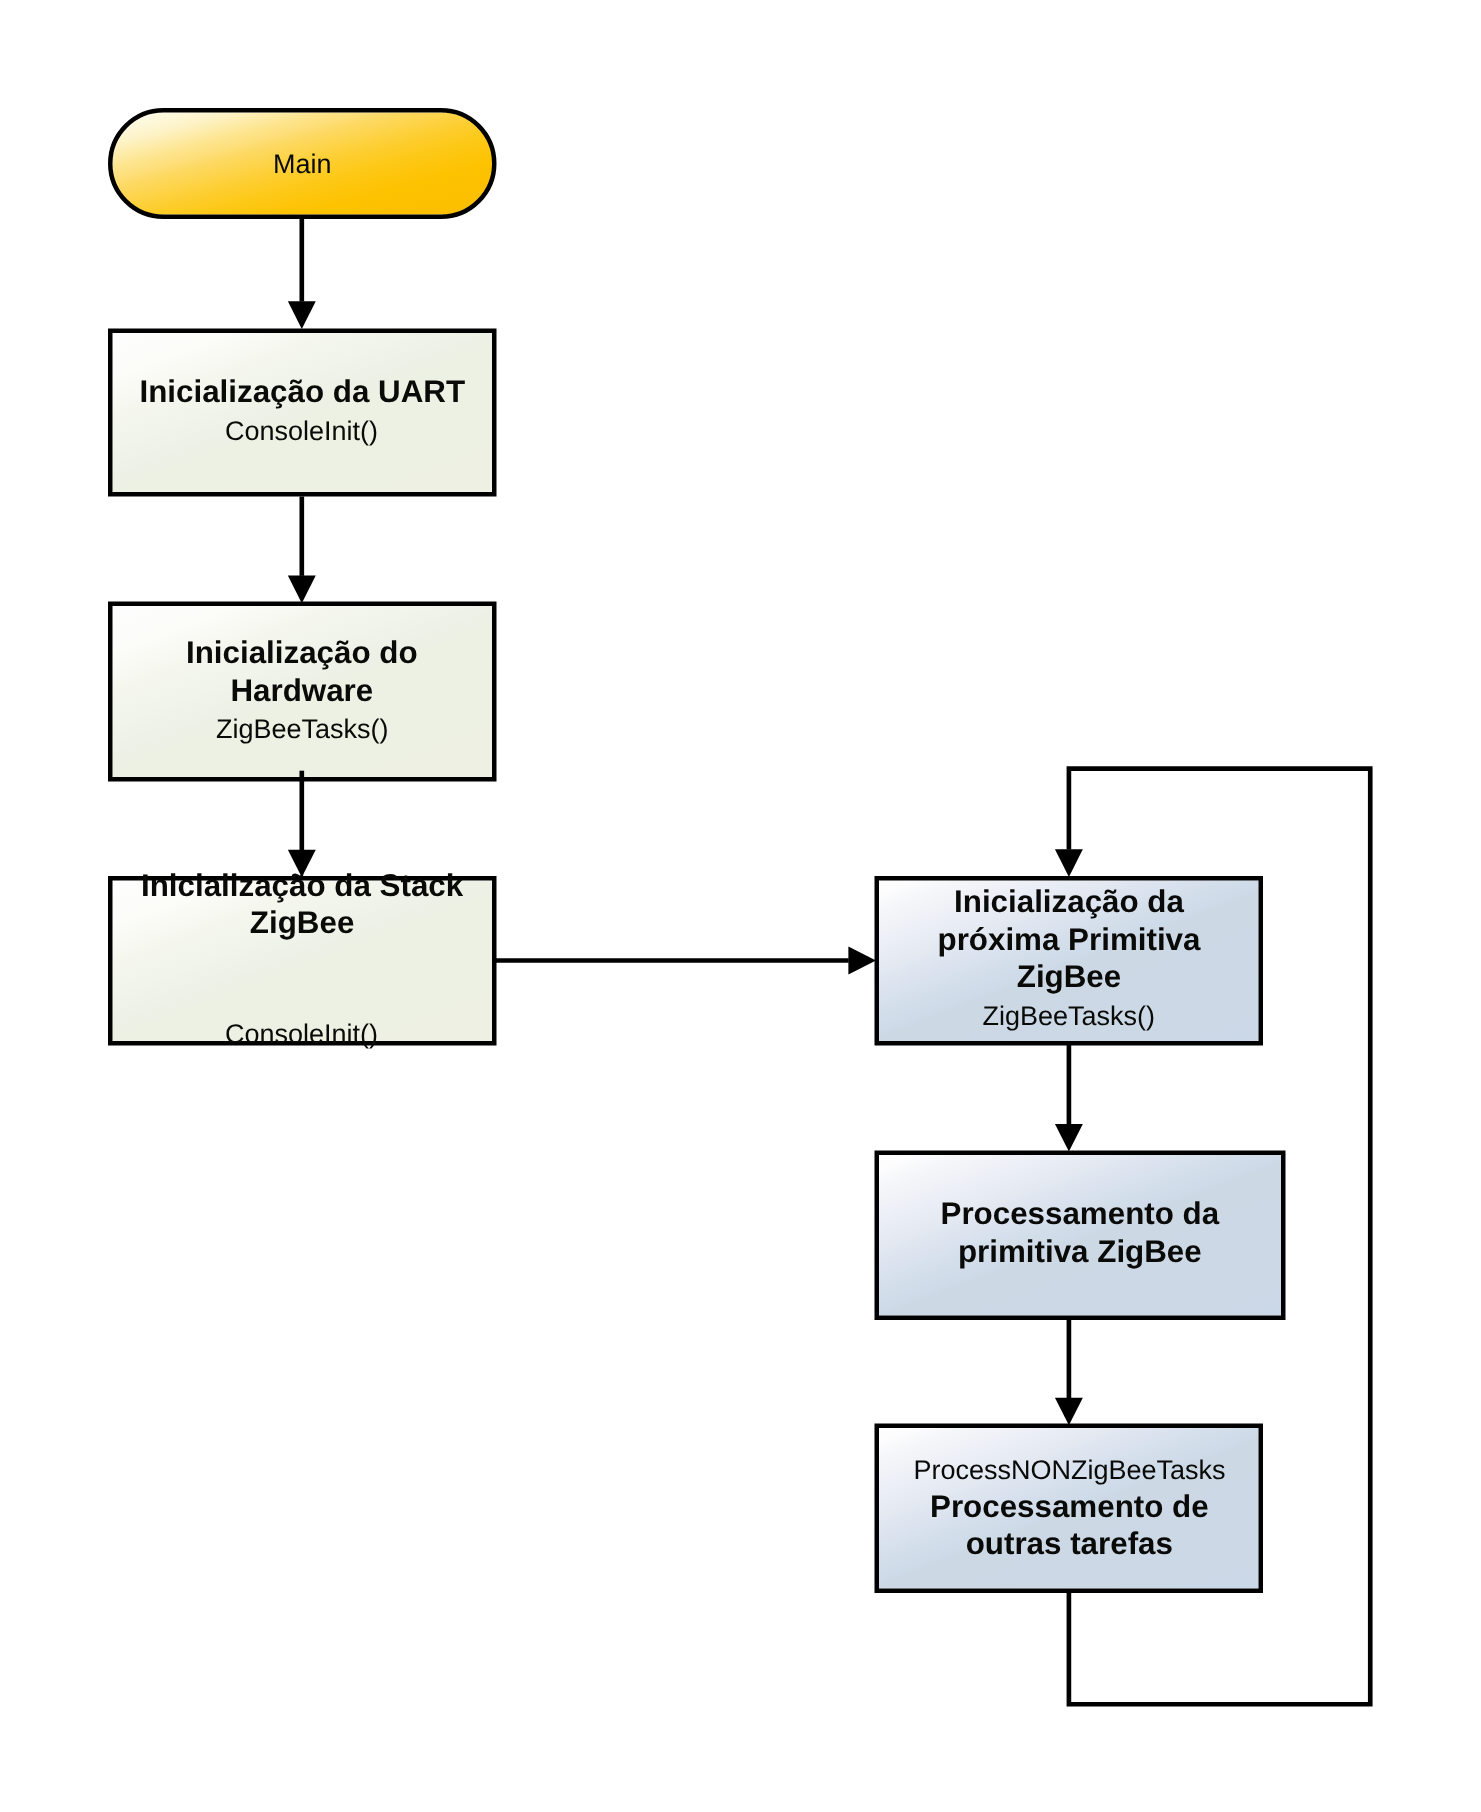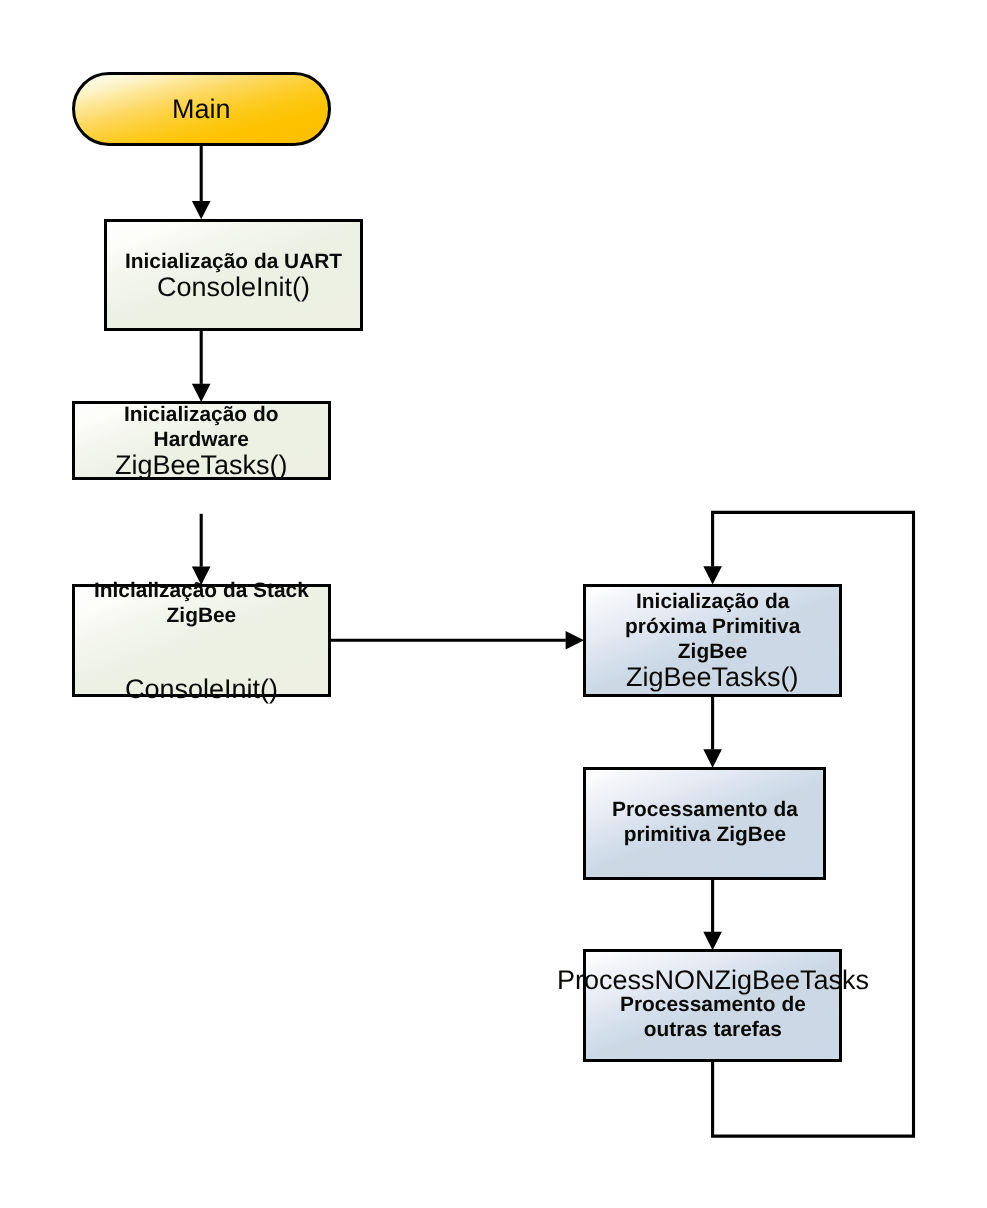--- a/index.html
+++ b/index.html
@@ -8,62 +8,62 @@
        font-family:"Liberation Sans",sans-serif;
        -webkit-font-smoothing:antialiased;
        text-rendering:geometricPrecision;}
   #stage{position:relative;width:987px;height:1208px;background:#fff;}
   svg.edges{position:absolute;left:0;top:0;width:987px;height:1208px;overflow:visible;}
   .node{position:absolute;box-sizing:border-box;display:flex;flex-direction:column;
         align-items:center;justify-content:center;text-align:center;color:#0a0a08;
         border:3.2px solid #000;}
   .node .lbl{display:block;white-space:pre-line;will-change:transform;}
   .t1{font-weight:bold;font-size:20.9px;line-height:24.9px;}
-  .t2{font-weight:normal;font-size:27px;line-height:24.9px;}
+  .t2{font-weight:normal;font-size:18px;line-height:24.9px;}
   .sh-terminator{border-radius:999px;
     background:linear-gradient(165deg,#FEFDFD 0%,#FDF8D9 12%,#FDF2C5 18%,#FDEDAF 22%,
       #FDE590 28%,#FDDE78 34%,#FDD964 38%,#FDD242 47%,#FDCD2D 53%,#FDC919 60%,
       #FDC60D 66%,#FDC200 74%,#FCC000 85%,#FCC000 100%);
     background-origin:border-box;}
   .sh-process{background:linear-gradient(159deg,#FFFFFF 0%,#FDFDFD 5.2%,#FCFCF8 16.4%,
       #F5F7EF 27.5%,#F1F4EB 38.2%,#F0F3E9 40%,#EDF0E5 48.9%,#EDF1E3 53%,#EDF0E2 100%);
     background-origin:border-box;}
   .sh-process-blue{background:linear-gradient(159deg,#FEFEFF 0%,#FDFDFE 5.9%,#F5F6F9 12%,
       #E8ECF5 25.2%,#E6EAF2 28.1%,#D8E1EE 39.3%,#CDDAE7 50%,#CCD8E4 51.6%,#CBD8E7 100%);
     background-origin:border-box;}
 </style>
 </head>
 <body>
 
 <div id="stage">
   <div id="nodes">
       <div class="node sh-terminator" style="left: 71.8px; top: 72.2px; width: 258.8px; height: 73.8px;">
         <span class="lbl t2">Main</span>
       </div>
-      <div class="node sh-process" style="left: 71.8px; top: 218.5px; width: 258.8px; height: 112.5px; margin-left: 32px;">
+      <div class="node sh-process" style="left: 71.8px; top: 218.5px; width: 258.8px; height: 112.5px;">
         <span class="lbl t1">Inicialização da UART</span>
         <span class="lbl t2">ConsoleInit()</span>
       </div>
-      <div class="node sh-process" style="left: 71.8px; top: 401.3px; width: 258.8px; height: 79px; text-align: center;">
+      <div class="node sh-process" style="left: 71.8px; top: 401.3px; width: 258.8px; height: 120px; text-align: center;">
         <span class="lbl t1">Inicialização do
 Hardware</span>
         <span class="lbl t2">ZigBeeTasks()</span>
       </div>
       <div class="node sh-process" style="left: 71.8px; top: 584.1px; width: 258.8px; height: 112.5px; gap: 48px;">
         <span class="lbl t1">Inicialização da Stack
 ZigBee</span>
         <span class="lbl t2">ConsoleInit()</span>
       </div>
       <div class="node sh-process-blue" style="left: 583.2px; top: 583.8px; width: 258.8px; height: 112.9px;">
         <span class="lbl t1">Inicialização da
 próxima Primitiva
 ZigBee</span>
         <span class="lbl t2">ZigBeeTasks()</span>
       </div>
-      <div class="node sh-process-blue" style="left: 583.2px; top: 766.9px; width: 243px; height: 113px;">
+      <div class="node sh-process-blue" style="left: 583.2px; top: 766.9px; width: 274px; height: 113px;">
         <span class="lbl t1">Processamento da
 primitiva ZigBee</span>
       </div>
       <div class="node sh-process-blue" style="left: 583.2px; top: 949.4px; width: 258.8px; height: 112.5px;">
         <span class="lbl t2">ProcessNONZigBeeTasks</span>
         <span class="lbl t1">Processamento de
 outras tarefas</span>
       </div>
     </div>
   <svg class="edges" viewBox="0 0 987 1208">

